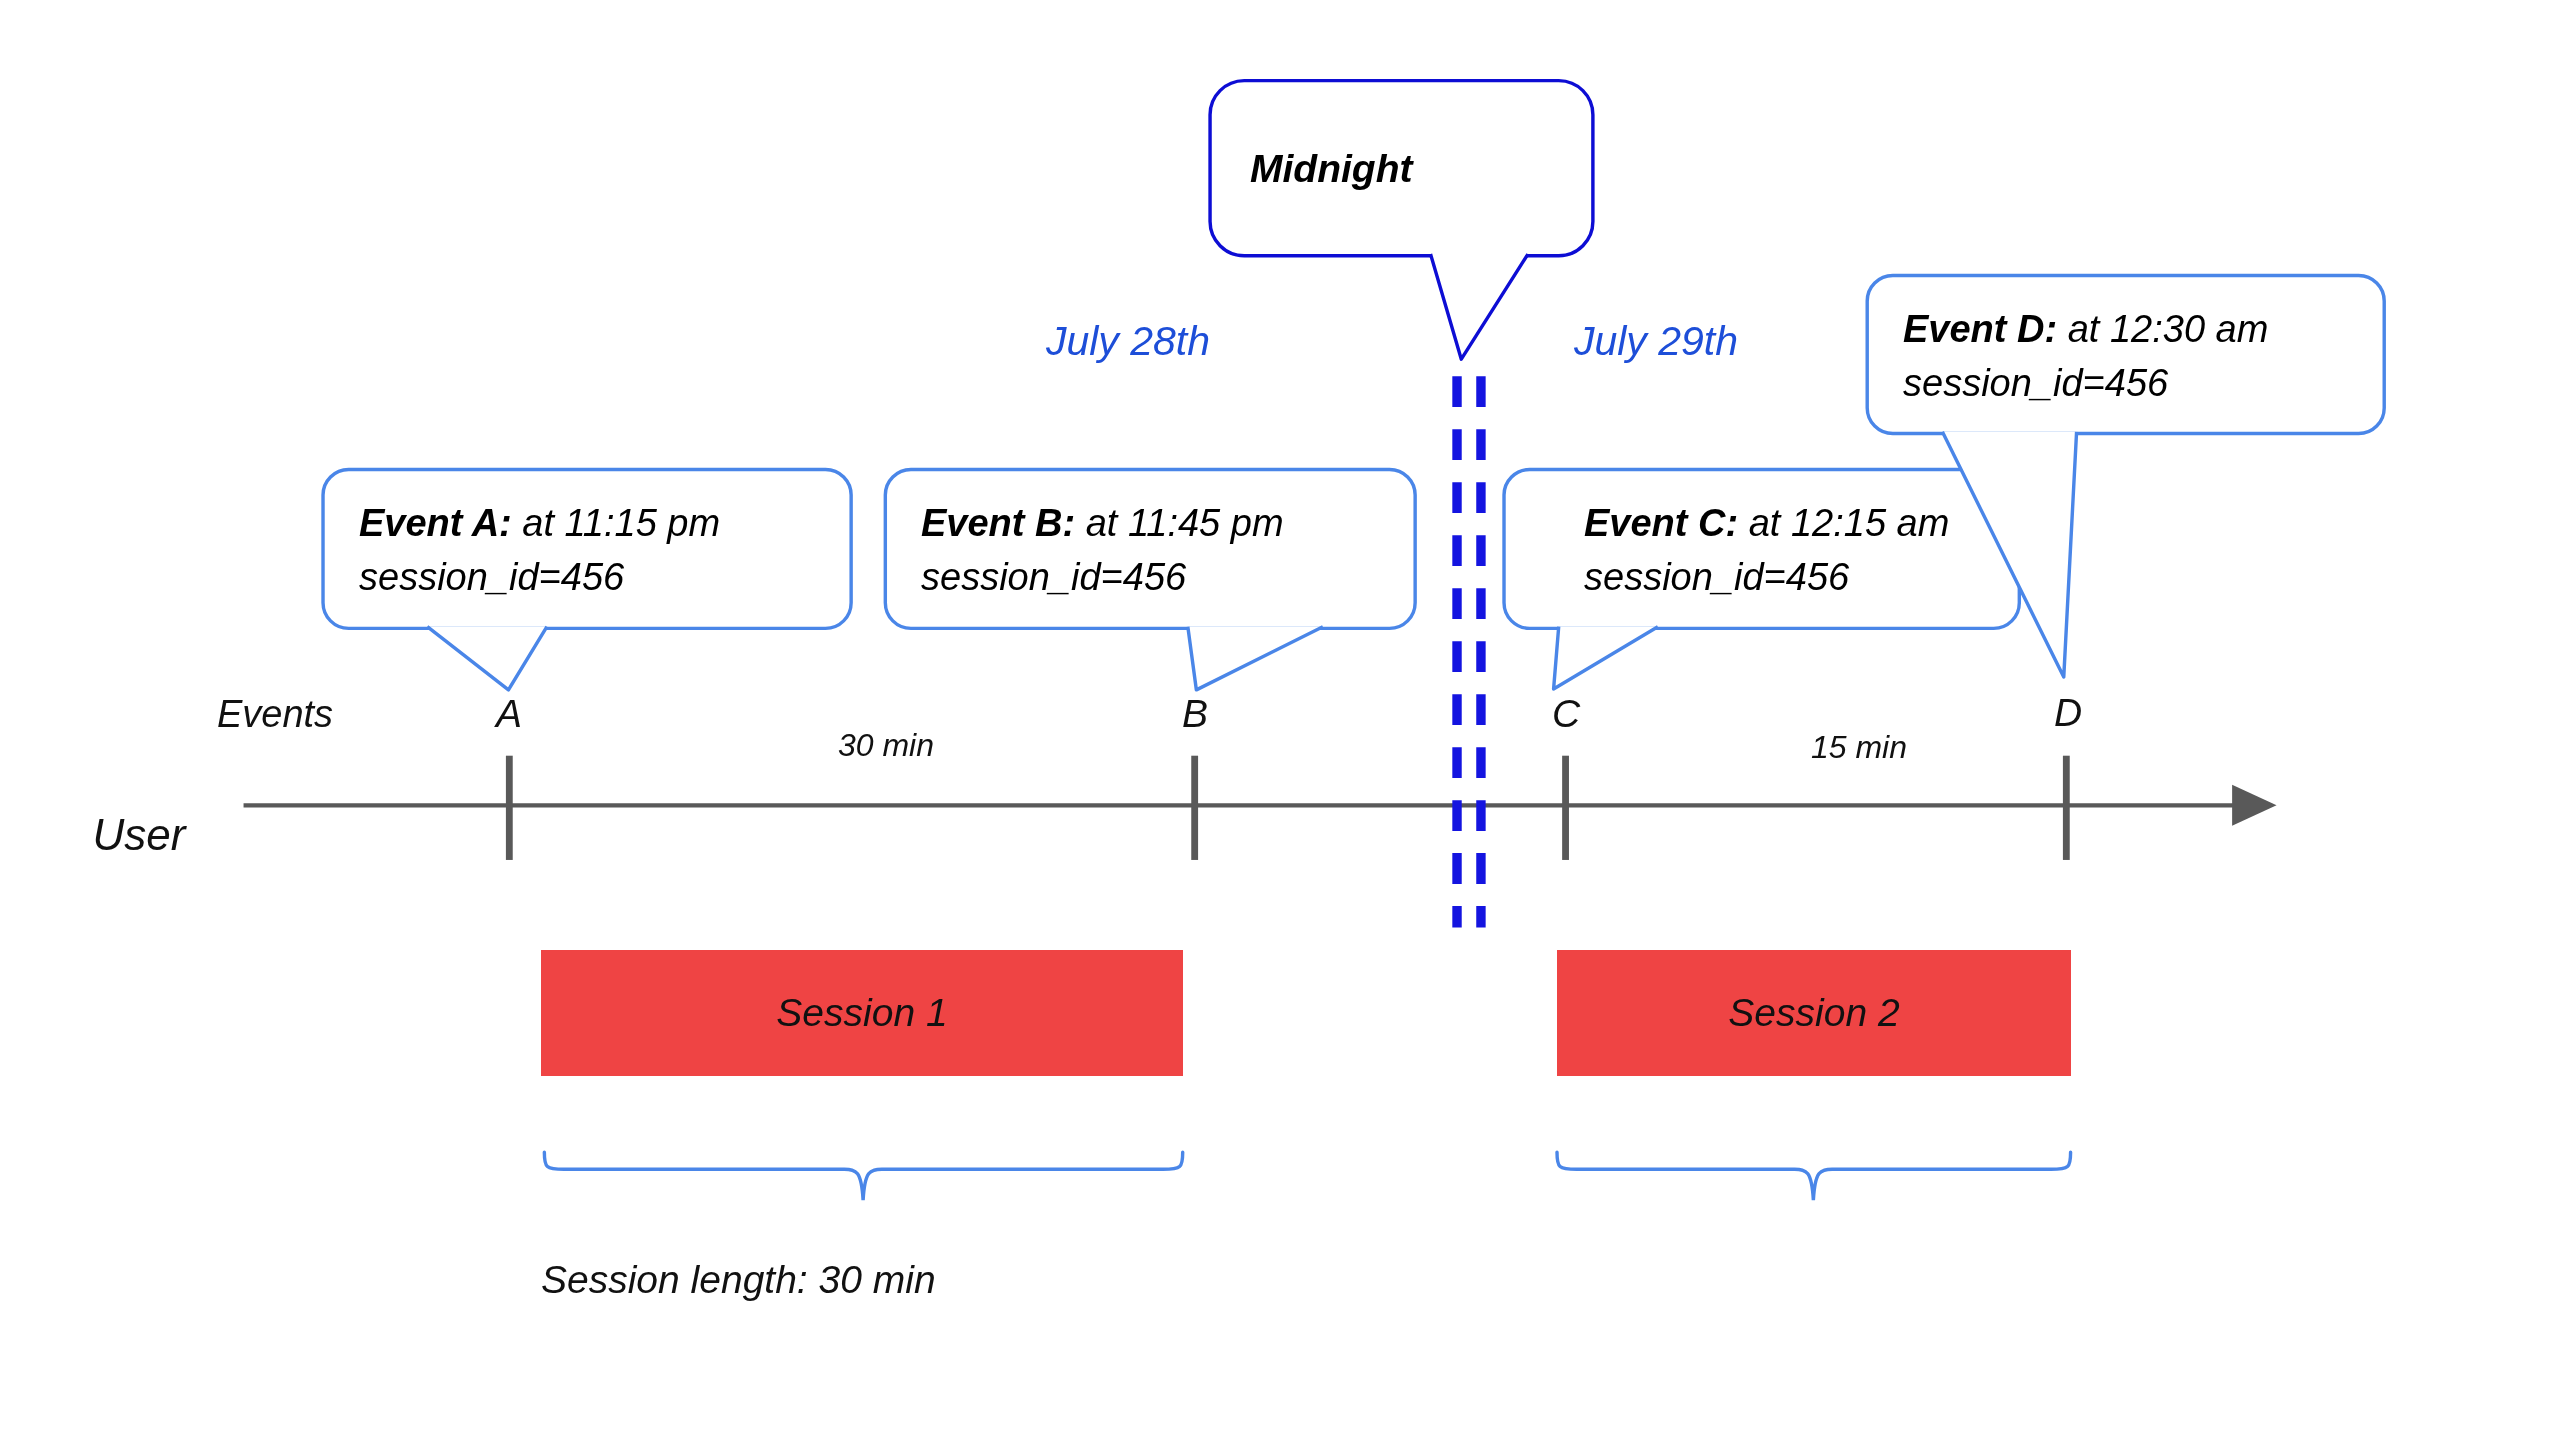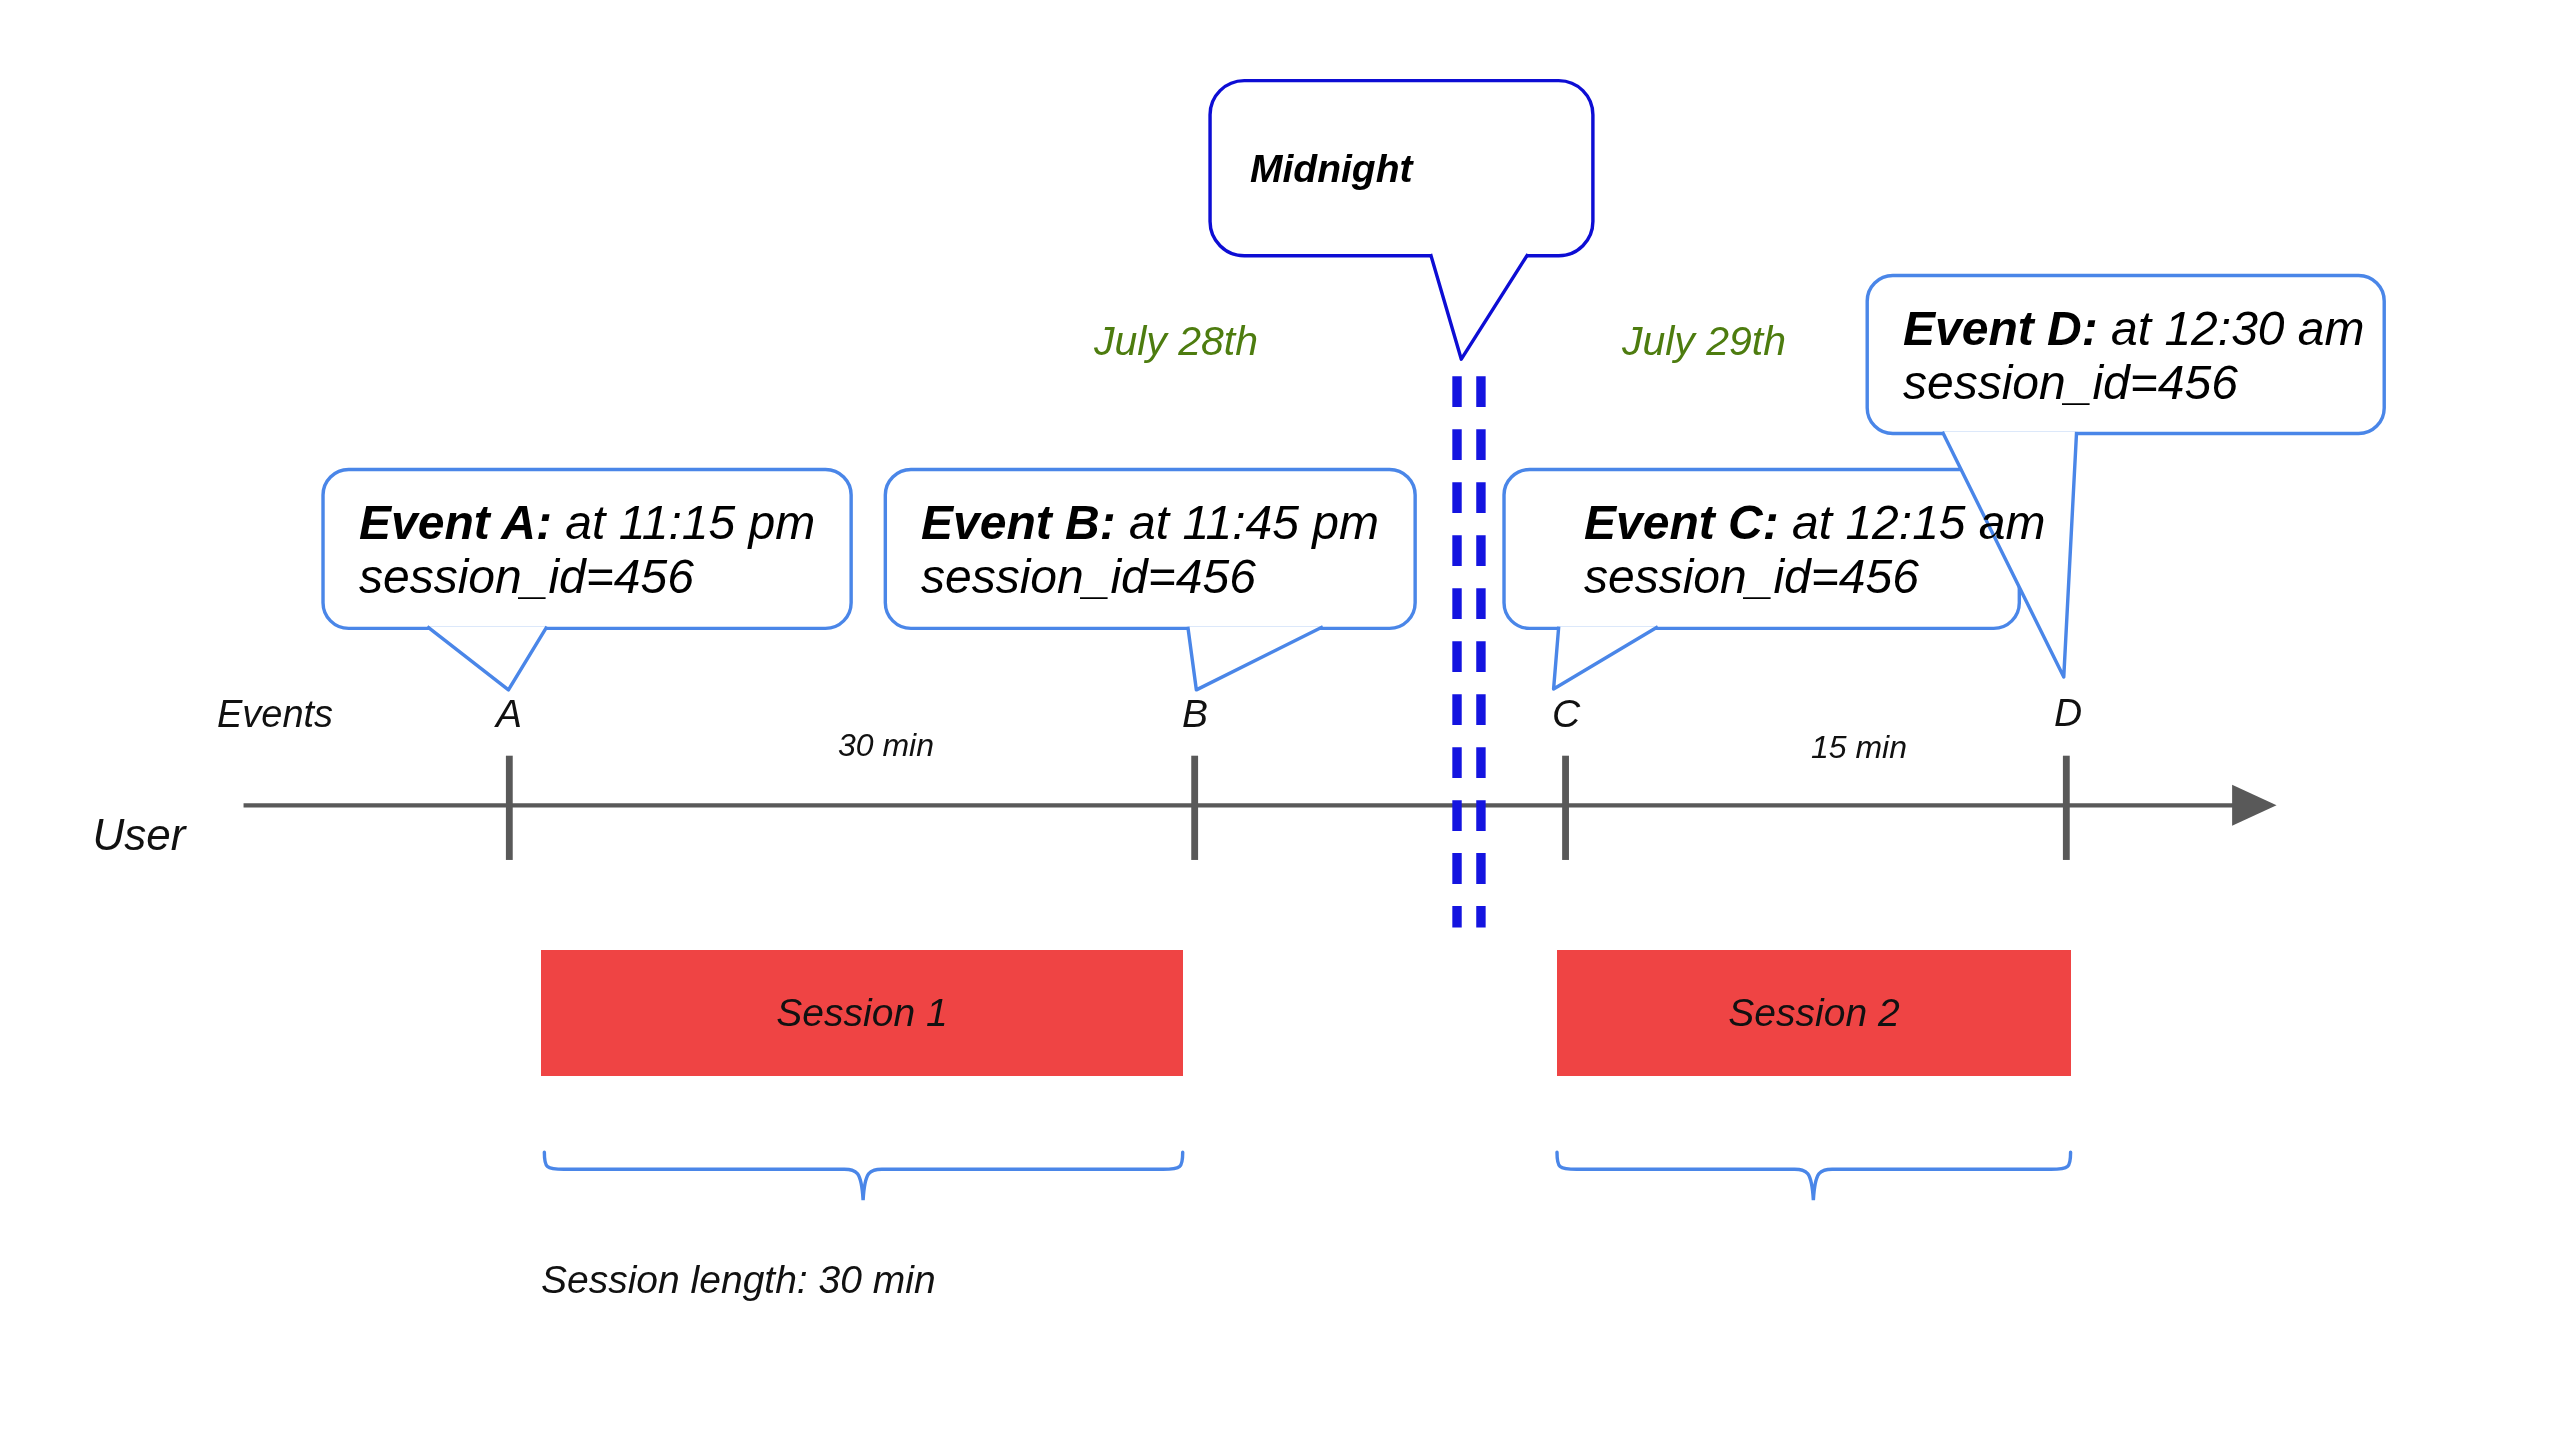--- a/index.html
+++ b/index.html
@@ -8,27 +8,27 @@
     width:2550px;height:1455px;
     background:#ffffff;
     font-family:"Liberation Sans", sans-serif;
     color:#000;
     overflow:hidden;
     font-style:italic;
   }
   #shape-layer{position:absolute;left:0;top:0;width:100%;height:100%;}
   .abs{position:absolute;}
   .centered{transform:translate(-50%,-50%);white-space:nowrap;}
-  .date-label{font-size:41px;color:#4d7c0f;margin-left:48px;}
+  .date-label{font-size:41px;color:#1d4ed8;}
   .tick-label{font-size:39px;color:#111;}
   .axis-label{font-size:38px;color:#111;}
   .user-label{font-size:44px;color:#111;}
   .min-label{font-size:32px;color:#111;margin-left:23px;}
   .midnight-label{font-size:39px;font-weight:bold;color:#000;}
-  .bubble-text{font-size:48px;line-height:54px;color:#000;white-space:nowrap;}
+  .bubble-text{font-size:38px;line-height:54px;color:#000;white-space:nowrap;}
   .bubble-text b{font-weight:bold;}
   .session-box{
     position:absolute;
     background:#ef4444;
     display:flex;align-items:center;justify-content:center;
     font-size:39px;color:#111;
   }
   .session-length{font-size:39px;color:#111;white-space:nowrap;}
 </style>
 </head>

